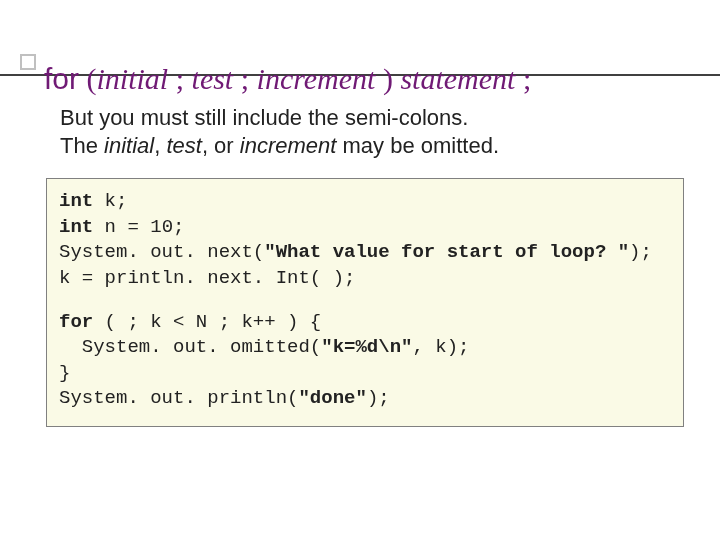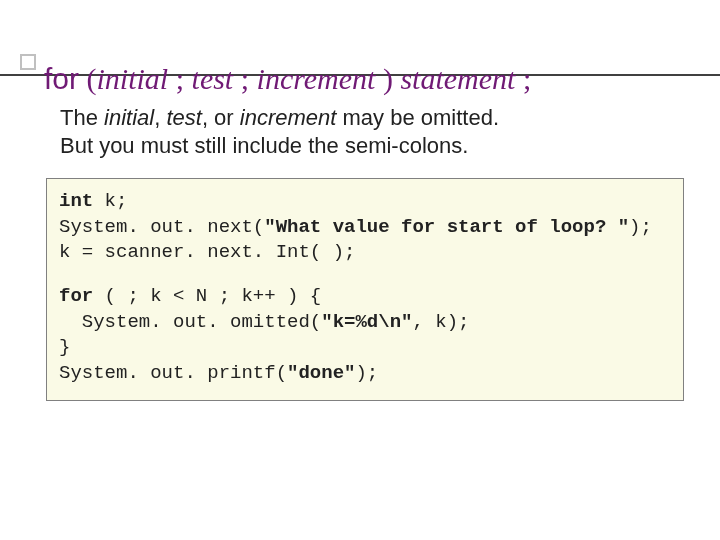--- a/index.html
+++ b/index.html
@@ -70,28 +70,29 @@
 <body>
 
 <div class="decor-square"></div>
 <div class="underline"></div>
 
 <div class="title-row">
   <span class="kw">for</span><span> (</span><span class="it">initial</span><span> ; </span><span class="it">test</span><span> ; </span><span class="it">increment</span><span> ) </span><span class="it">statement</span><span> ;</span>
 </div>
 
 <div class="body-text">
+  <div> But you must still include the semi-colons.</div>
   <div>
     <span>The </span><span class="it">initial</span><span>, </span><span class="it">test</span><span>, or </span><span class="it">increment</span><span> may be omitted.</span>
   </div>
-  <div> But you must still include the semi-colons.</div>
 </div>
 
 <div class="code-box">
   <div><span class="kw">int</span><span> k;</span></div>
+  <div><span class="kw">int</span><span> n = 10;</span></div>
   <div><span>System. out. next(</span><span class="kw">"What value for start of loop? "</span><span>);</span></div>
-  <div>k = scanner. next. Int( );</div>
+  <div>k = println. next. Int( );</div>
   <span class="gap"></span>
   <div><span class="kw">for</span><span> (   ;  k &lt; N ;  k++ ) {</span></div>
   <div style="white-space:pre;"><span>  System. out. omitted(</span><span class="kw">"k=%d\n"</span><span>, k);</span></div>
   <div>}</div>
-  <div><span>System. out. printf(</span><span class="kw">"done"</span><span>);</span></div>
+  <div><span>System. out. println(</span><span class="kw">"done"</span><span>);</span></div>
 </div>
 
 </body></html>

